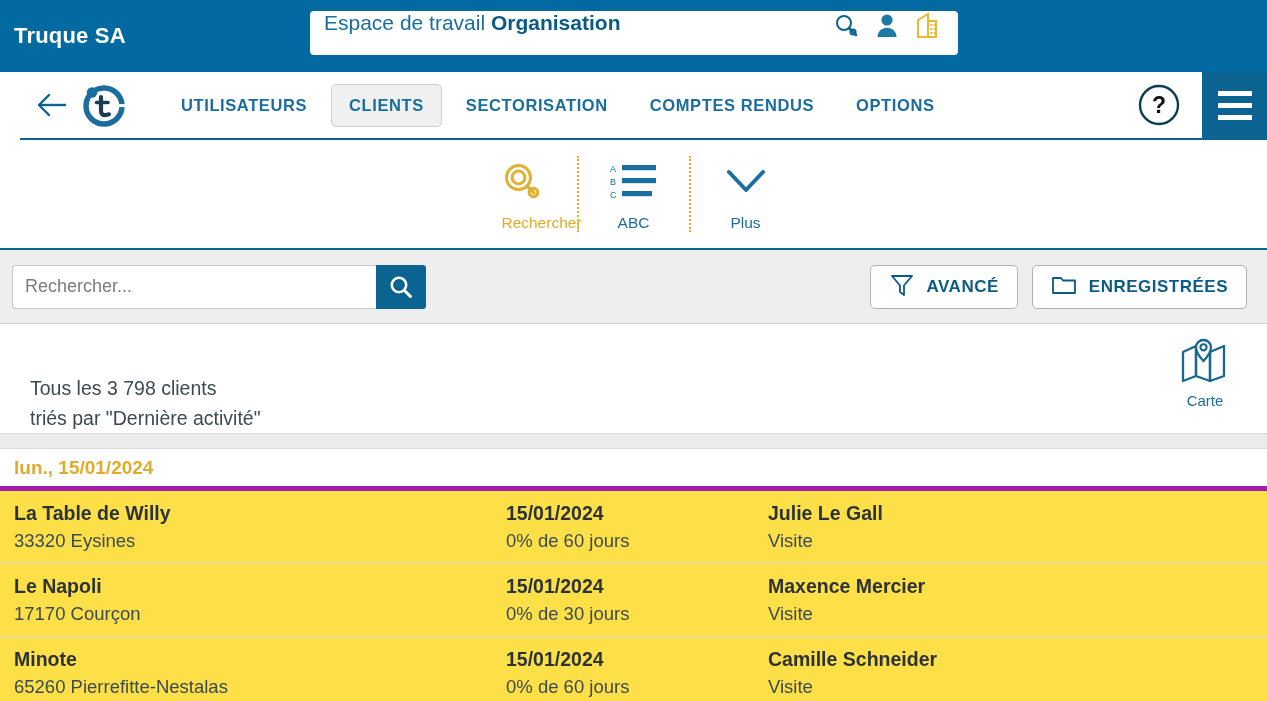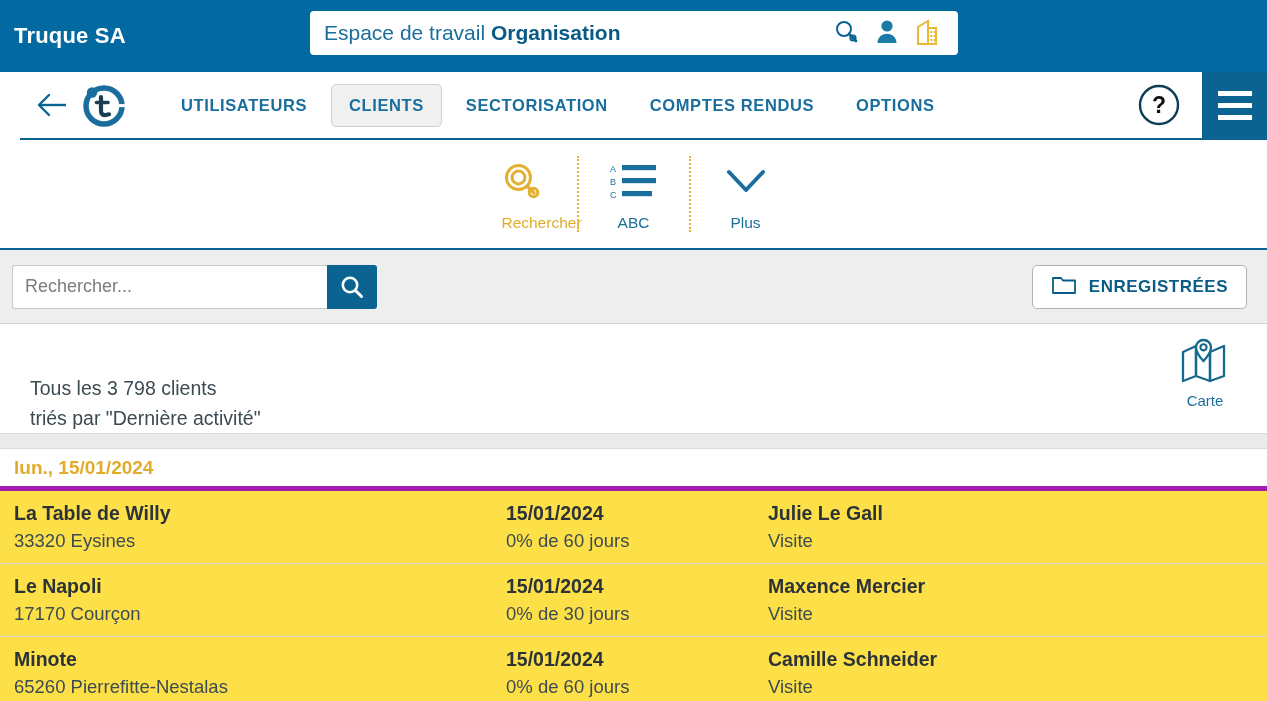--- a/index.html
+++ b/index.html
@@ -25,21 +25,21 @@
     margin-left: 14px;
     letter-spacing: .2px;
   }
   .ws-box {
     position: absolute;
     left: 310px; top: 11px;
     width: 648px; height: 44px;
     background: #ffffff;
     border-radius: 4px;
     display: flex;
-    align-items: center;
+    align-items: flex-start;
     padding: 0 14px;
   }
   .ws-text {
     font-size: 21px;
     color: #1a6e9e;
     flex: 1;
     white-space: nowrap;
   }
   .ws-text b { color: #0a5a86; font-weight: bold; }
   .ws-icons { display: flex; align-items: center; gap: 17px; padding-right: 4px; }
@@ -145,21 +145,21 @@
     height: 74px;
     background: #eeeeee;
     border-bottom: 1px solid #d4d4d4;
     display: flex;
     align-items: center;
     position: relative;
     padding: 0 12px;
   }
   .search-wrap { display: flex; align-items: center; }
   .search-input {
-    width: 315px; height: 44px;
+    width: 364px; height: 44px;
     border: 1px solid #c8c8c8;
     border-right: none;
     border-radius: 3px 0 0 3px;
     background: #ffffff;
     font-size: 18px;
     color: #333;
     padding: 0 12px;
     font-family: "Liberation Sans", sans-serif;
     outline: none;
   }
@@ -384,20 +384,28 @@
     <input class="search-input" type="text" placeholder="Rechercher..." style="">
     <button class="search-btn">
       <svg width="26" height="26" viewBox="0 0 26 26">
           <circle cx="11" cy="11" r="7.2" fill="none" stroke="#ffffff" stroke-width="2.6"></circle>
           <line x1="16.2" y1="16.2" x2="22.5" y2="22.5" stroke="#ffffff" stroke-width="3" stroke-linecap="round"></line>
         </svg>
     </button>
   </div>
 
   <div class="filter-btns">
+    <div class="fbtn">
+      <span>
+        <svg width="26" height="26" viewBox="0 0 26 26">
+            <polygon points="3,4 23,4 15,13.5 15,23 11,20 11,13.5" fill="none" stroke="#0a5c88" stroke-width="1.8" stroke-linejoin="round"></polygon>
+          </svg>
+      </span>
+      <span class="fbtn-label">AVANCÉ</span>
+    </div>
 
     <div class="fbtn">
       <span>
         <svg width="26" height="26" viewBox="0 0 26 26">
             <path d="M2,21 L2,6 L10,6 L12,8.5 L24,8.5 L24,21 Z" fill="none" stroke="#0a5c88" stroke-width="1.8" stroke-linejoin="round"></path>
           </svg>
       </span>
       <span class="fbtn-label">ENREGISTRÉES</span>
     </div>
   </div>

